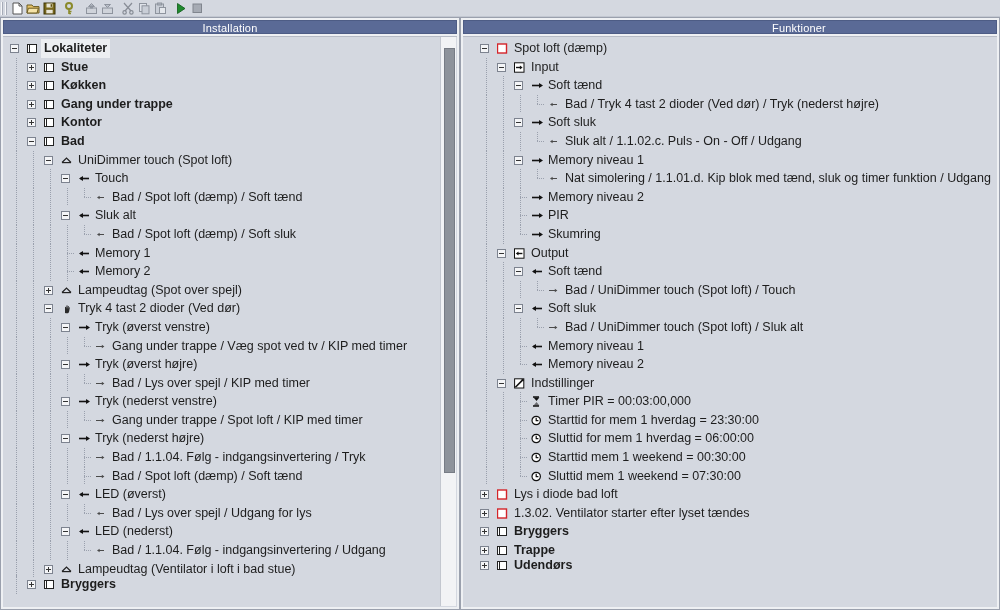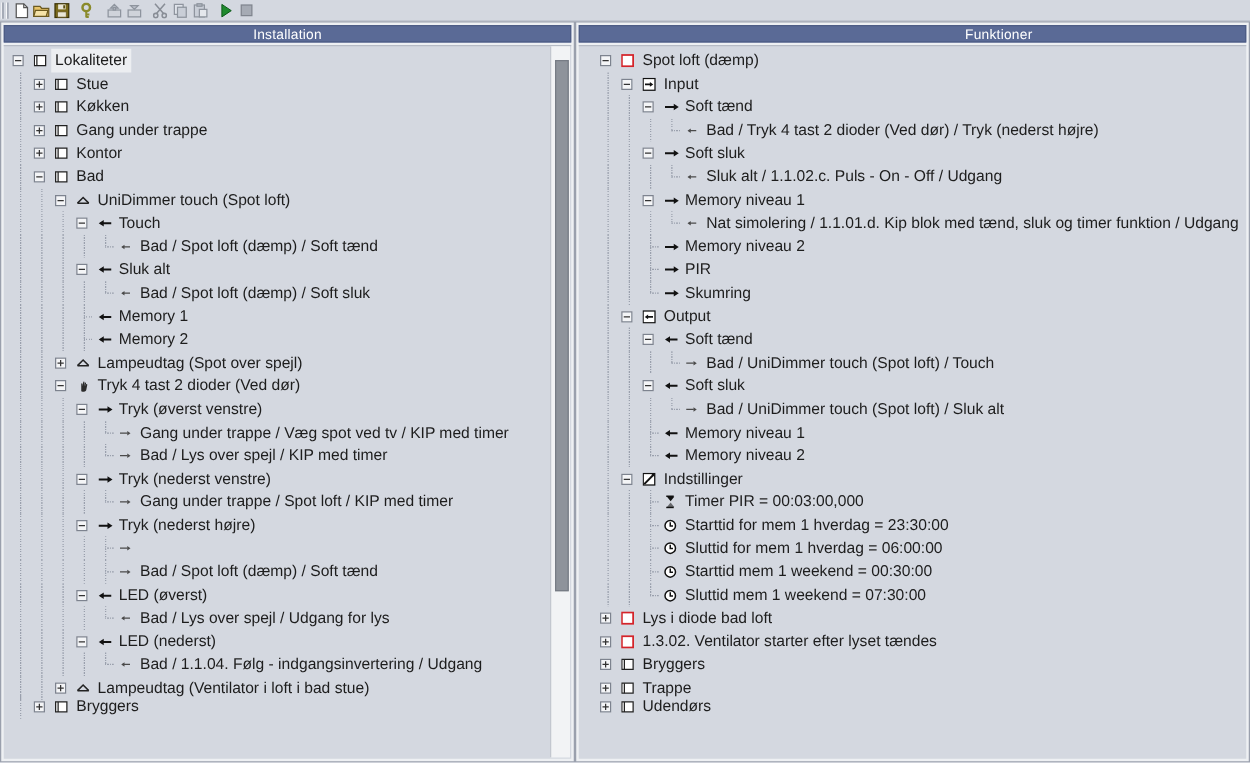--- a/index.html
+++ b/index.html
@@ -50,21 +50,21 @@
   #panel-left .tree-wrap { right: 2px; }
 
   .tree { position: absolute; left: 0; top: 0; padding: 2px 0 0 0; }
 
   
   .row {
     position: relative; height: 18.6px; line-height: 18.6px;
     white-space: nowrap; font-size: 12.5px; color: #1d1d1d;
     display: flex; align-items: center;
   }
-  .row.bold .lbl { font-weight: normal; text-align: right; }
+  .row.bold .lbl { font-weight: bold; text-align: right; }
   .row .lbl { padding-left: 3px; }
   .row.selected .lbl { background: #eceef1; padding-left: 3px; padding-right: 3px; }
 
   .ind { display: inline-block; height: 18.6px; flex: none; position: relative; }
 
   
   .exp { width: 19px; height: 18.6px; flex: none; position: relative; }
   .exp .box {
     position: absolute; left: 3px; top: 5px; width: 9px; height: 9px;
     border: 1px solid #7d838f; background: #f4f5f7; box-sizing: border-box;
@@ -429,20 +429,37 @@
             <span class="elbow"></span>
             <span class="ico">
               <svg width="11" height="11" viewBox="0 0 11 11">
                 <path d="M1 5.5h6" stroke="#4a4a4a" stroke-width="1"></path>
                 <path d="M9.4 5.5L6.8 3.7v3.6z" fill="#4a4a4a"></path>
               </svg>
             </span>
             <span class="lbl">Gang under trappe / Væg spot ved tv / KIP med timer</span>
           </div>
           <div class="row">
+            <span class="ind" style="width: 55px;">
+              <span style="position: absolute; top: 0px; bottom: 0px; width: 1px; left: 13px; background: repeating-linear-gradient(rgb(154, 160, 173) 0px, rgb(154, 160, 173) 1px, transparent 1px, transparent 2px);"></span>
+              <span style="position: absolute; top: 0px; bottom: 0px; width: 1px; left: 30px; background: repeating-linear-gradient(rgb(154, 160, 173) 0px, rgb(154, 160, 173) 1px, transparent 1px, transparent 2px);"></span>
+              <span style="position: absolute; top: 0px; bottom: 0px; width: 1px; left: 47px; background: repeating-linear-gradient(rgb(154, 160, 173) 0px, rgb(154, 160, 173) 1px, transparent 1px, transparent 2px);"></span>
+            </span>
+            <span class="exp">
+              <span class="box"></span>
+            </span>
+            <span class="ico">
+              <svg width="13" height="11" viewBox="0 0 13 11">
+                <path d="M1 5.5h8.5" stroke="#111" stroke-width="1.6"></path>
+                <path d="M12 5.5l-4-2.6v5.2z" fill="#111"></path>
+              </svg>
+            </span>
+            <span class="lbl">Tryk (øverst højre)</span>
+          </div>
+          <div class="row">
             <span class="ind" style="width: 72px;">
               <span style="position: absolute; top: 0px; bottom: 0px; width: 1px; left: 13px; background: repeating-linear-gradient(rgb(154, 160, 173) 0px, rgb(154, 160, 173) 1px, transparent 1px, transparent 2px);"></span>
               <span style="position: absolute; top: 0px; bottom: 0px; width: 1px; left: 30px; background: repeating-linear-gradient(rgb(154, 160, 173) 0px, rgb(154, 160, 173) 1px, transparent 1px, transparent 2px);"></span>
               <span style="position: absolute; top: 0px; bottom: 0px; width: 1px; left: 47px; background: repeating-linear-gradient(rgb(154, 160, 173) 0px, rgb(154, 160, 173) 1px, transparent 1px, transparent 2px);"></span>
               <span style="position: absolute; top: 0px; bottom: 0px; width: 1px; left: 64px; background: repeating-linear-gradient(rgb(154, 160, 173) 0px, rgb(154, 160, 173) 1px, transparent 1px, transparent 2px);"></span>
             </span>
             <span class="elbow"></span>
             <span class="ico">
               <svg width="11" height="11" viewBox="0 0 11 11">
                 <path d="M1 5.5h6" stroke="#4a4a4a" stroke-width="1"></path>
@@ -508,20 +525,21 @@
               <span style="position: absolute; top: 0px; bottom: 0px; width: 1px; left: 47px; background: repeating-linear-gradient(rgb(154, 160, 173) 0px, rgb(154, 160, 173) 1px, transparent 1px, transparent 2px);"></span>
               <span style="position: absolute; top: 0px; bottom: 0px; width: 1px; left: 64px; background: repeating-linear-gradient(rgb(154, 160, 173) 0px, rgb(154, 160, 173) 1px, transparent 1px, transparent 2px);"></span>
             </span>
             <span class="elbow through"></span>
             <span class="ico">
               <svg width="11" height="11" viewBox="0 0 11 11">
                 <path d="M1 5.5h6" stroke="#4a4a4a" stroke-width="1"></path>
                 <path d="M9.4 5.5L6.8 3.7v3.6z" fill="#4a4a4a"></path>
               </svg>
             </span>
+            <span class="lbl">Bad / 1.1.04. Følg - indgangsinvertering / Tryk</span>
           </div>
           <div class="row">
             <span class="ind" style="width: 72px;">
               <span style="position: absolute; top: 0px; bottom: 0px; width: 1px; left: 13px; background: repeating-linear-gradient(rgb(154, 160, 173) 0px, rgb(154, 160, 173) 1px, transparent 1px, transparent 2px);"></span>
               <span style="position: absolute; top: 0px; bottom: 0px; width: 1px; left: 30px; background: repeating-linear-gradient(rgb(154, 160, 173) 0px, rgb(154, 160, 173) 1px, transparent 1px, transparent 2px);"></span>
               <span style="position: absolute; top: 0px; bottom: 0px; width: 1px; left: 47px; background: repeating-linear-gradient(rgb(154, 160, 173) 0px, rgb(154, 160, 173) 1px, transparent 1px, transparent 2px);"></span>
               <span style="position: absolute; top: 0px; bottom: 0px; width: 1px; left: 64px; background: repeating-linear-gradient(rgb(154, 160, 173) 0px, rgb(154, 160, 173) 1px, transparent 1px, transparent 2px);"></span>
             </span>
             <span class="elbow through"></span>
             <span class="ico">

